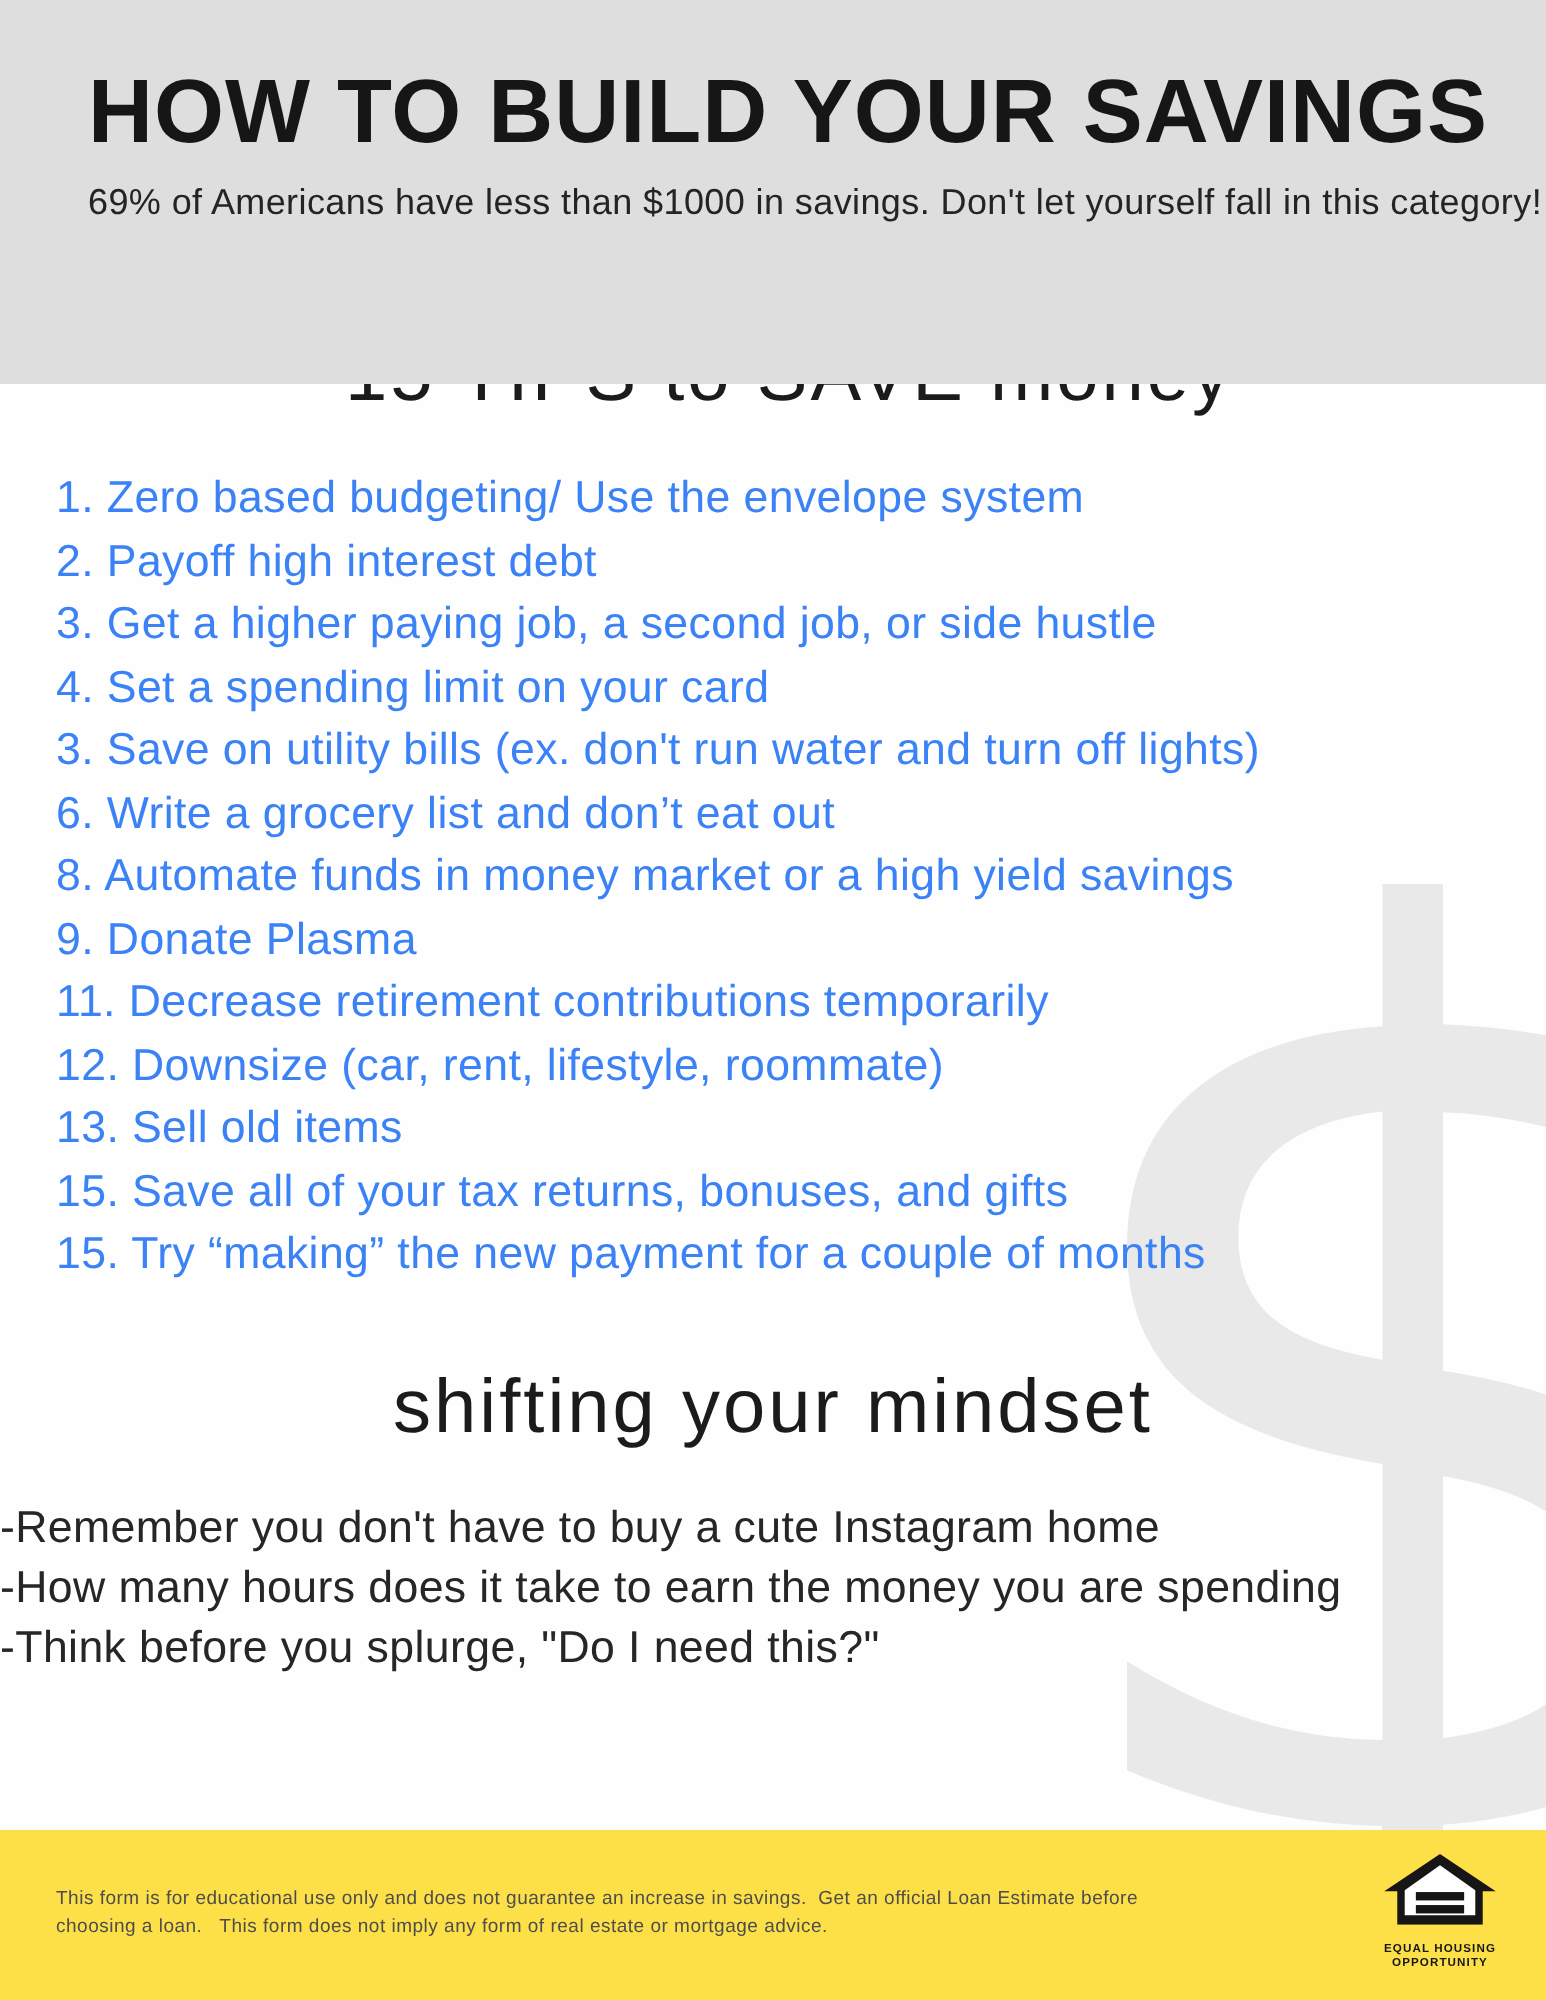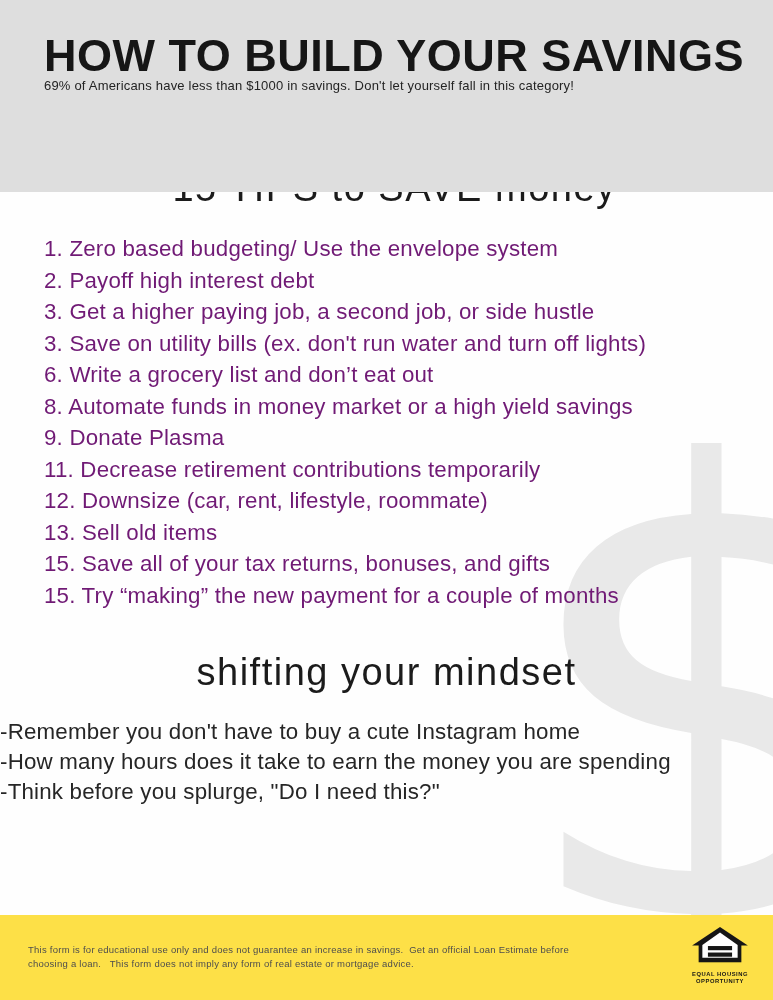--- a/index.html
+++ b/index.html
@@ -33,21 +33,22 @@
   }
   .header-title{
     font-size:45px;
     font-weight:800;
     letter-spacing:0.5px;
     line-height:1;
     color:#161616;
     white-space:nowrap;
   }
   .header-subtitle{
-    font-size:13px;
+    margin-top:13px;
+    font-size:18px;
     font-weight:500;
     letter-spacing:0.2px;
     color:#242424;
     white-space:nowrap;
   }
   
   .main{
     position:relative;
     z-index:1;
     padding-top:149px;
@@ -57,24 +58,24 @@
     text-align:center;
     font-size:38px;
     font-weight:400;
     letter-spacing:1.5px;
     color:#1b1b1b;
     line-height:1;
     margin-left:16px;
   }
   .tips-list{
     margin-top:26px;
-    padding-left:44px;
+    padding-left:28px;
     font-size:22.3px;
     letter-spacing:0.2px;
-    color:#701a75;
+    color:#3b82f6;
   }
   .tips-list .tip-line{
     line-height:31.5px;
     white-space:nowrap;
   }
   .mindset-heading{
     margin-top:42px;
     text-align:center;
     font-size:38px;
     font-weight:400;
@@ -139,20 +140,21 @@
   </div>
 
   <div class="main">
 
     <div class="tips-heading">15 TIPS to SAVE money</div>
 
     <div class="tips-list">
       <div class="tip-line">1. Zero based budgeting/ Use the envelope system</div>
       <div class="tip-line">2. Payoff high interest debt</div>
       <div class="tip-line">3. Get a higher paying job, a second job, or side hustle</div>
+      <div class="tip-line">4. Set a spending limit on your card</div>
       <div class="tip-line">3. Save on utility bills (ex. don't run water and turn off lights)</div>
       <div class="tip-line">6. Write a grocery list and don’t eat out</div>
       <div class="tip-line">8. Automate funds in money market or a high yield savings</div>
       <div class="tip-line">9. Donate Plasma</div>
       <div class="tip-line">11. Decrease retirement contributions temporarily</div>
       <div class="tip-line">12. Downsize (car, rent, lifestyle, roommate)</div>
       <div class="tip-line">13. Sell old items</div>
       <div class="tip-line">15. Save all of your tax returns, bonuses, and gifts</div>
       <div class="tip-line">15. Try “making” the new payment for a couple of months</div>
     </div>

